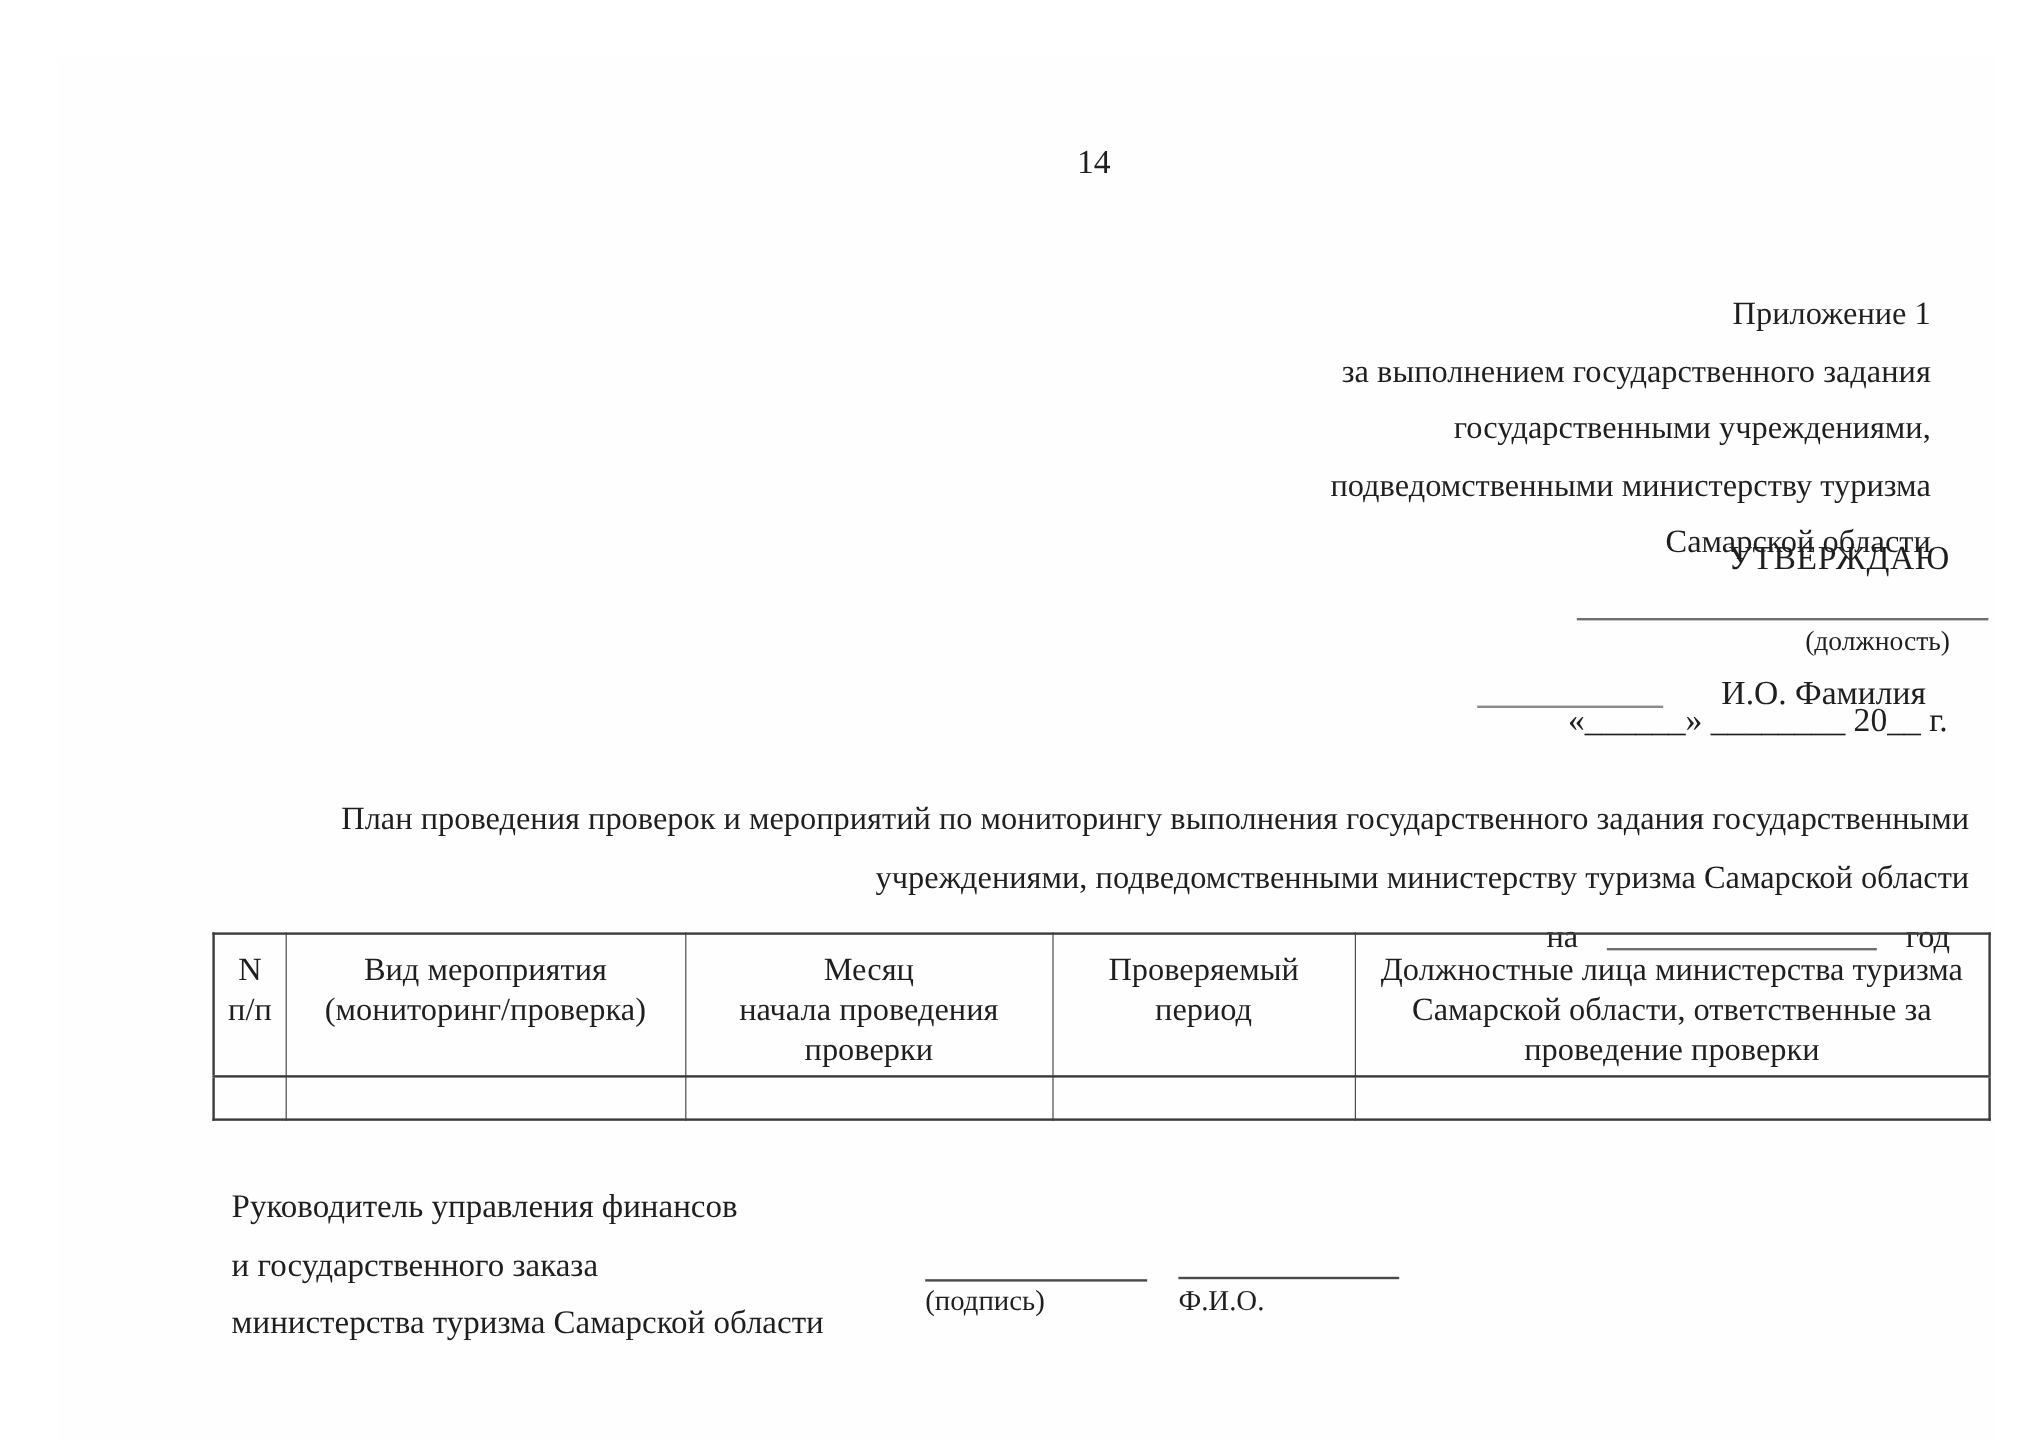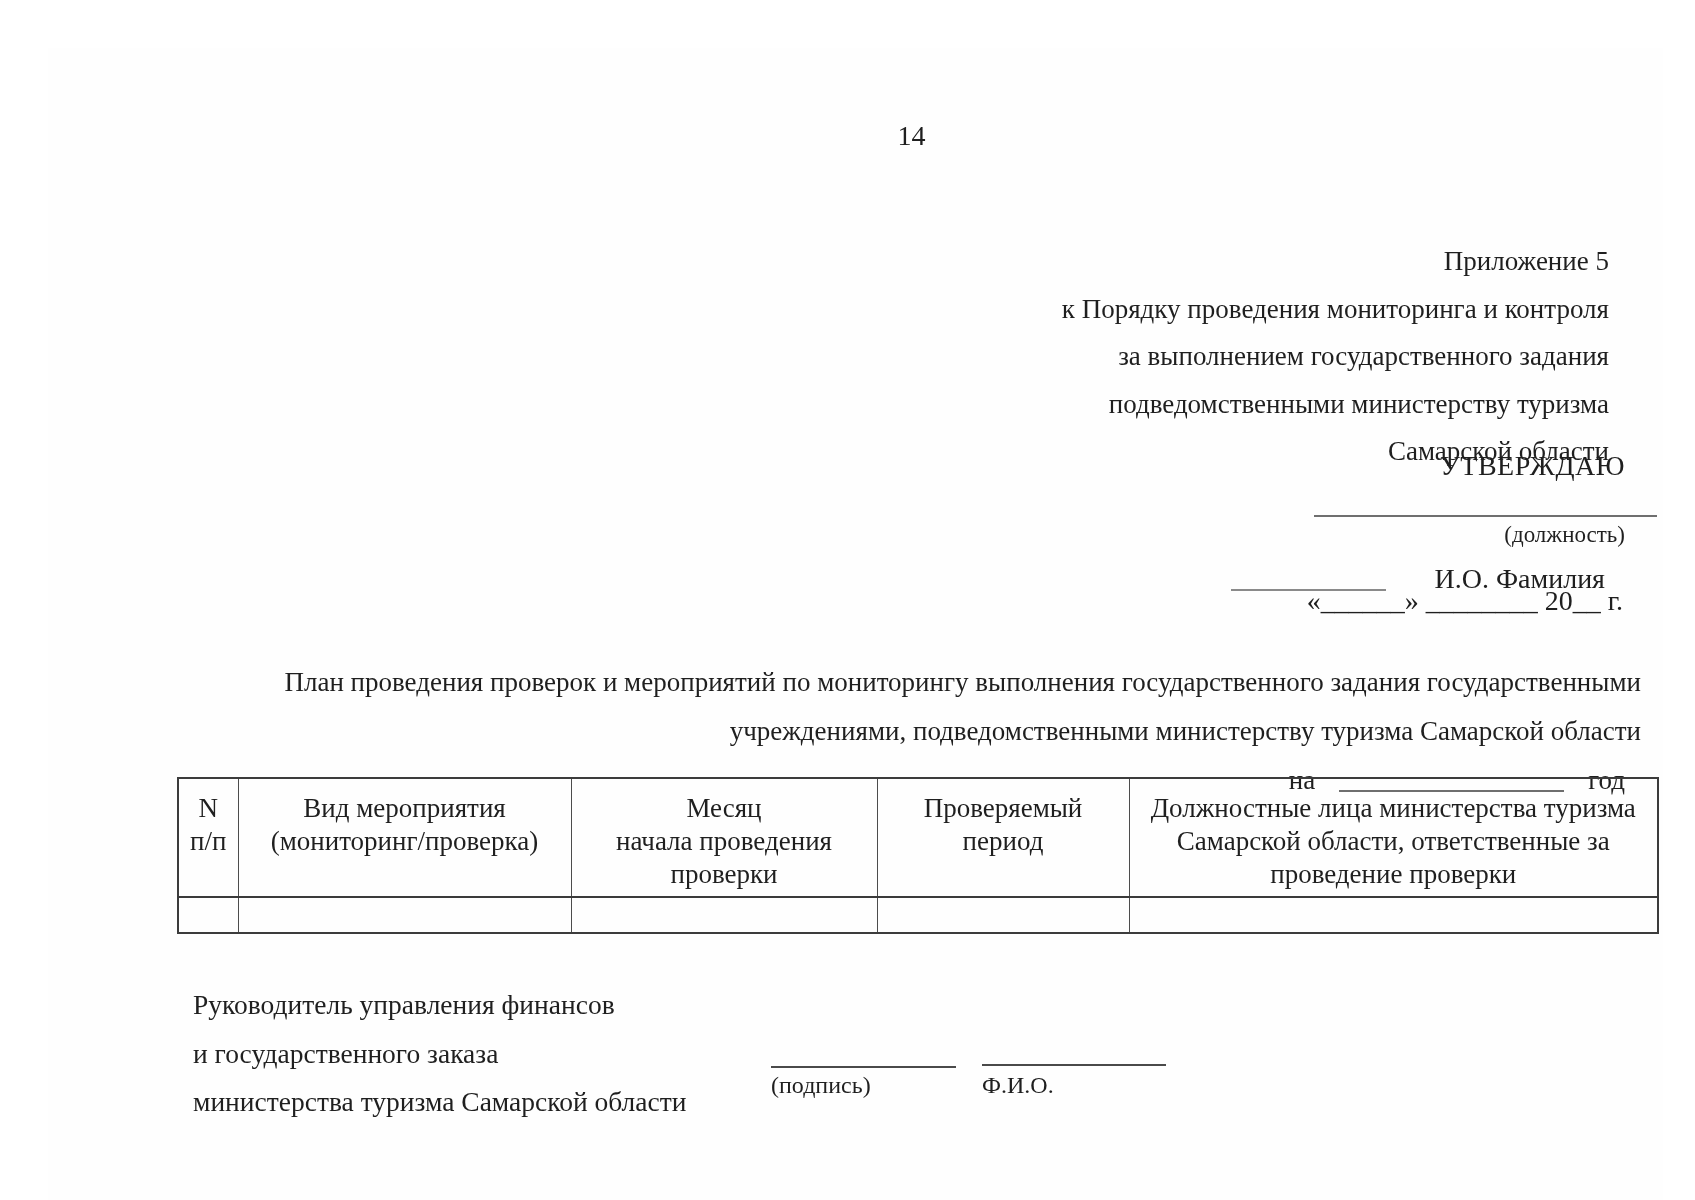--- a/index.html
+++ b/index.html
@@ -130,23 +130,23 @@
   .sig2-cap { top: 1008px; left: 918px; width: 184px; }
 </style>
 </head>
 <body>
 
 <div class="page">
 
   <div class="page-number">14</div>
 
   <div class="appendix">
-    <div>Приложение 5</div>
-    <div>к Порядку проведения мониторинга и контроля</div>
+    <div>Приложение 1</div>
     <div>за выполнением государственного задания</div>
+    <div>государственными учреждениями,</div>
     <div>подведомственными министерству туризма</div>
     <div>Самарской области</div>
   </div>
 
   <div class="approve">УТВЕРЖДАЮ</div>
 
   <div class="line-long"></div>
   <div class="cap-dolzh">(должность)</div>
 
   <div class="name-row">

